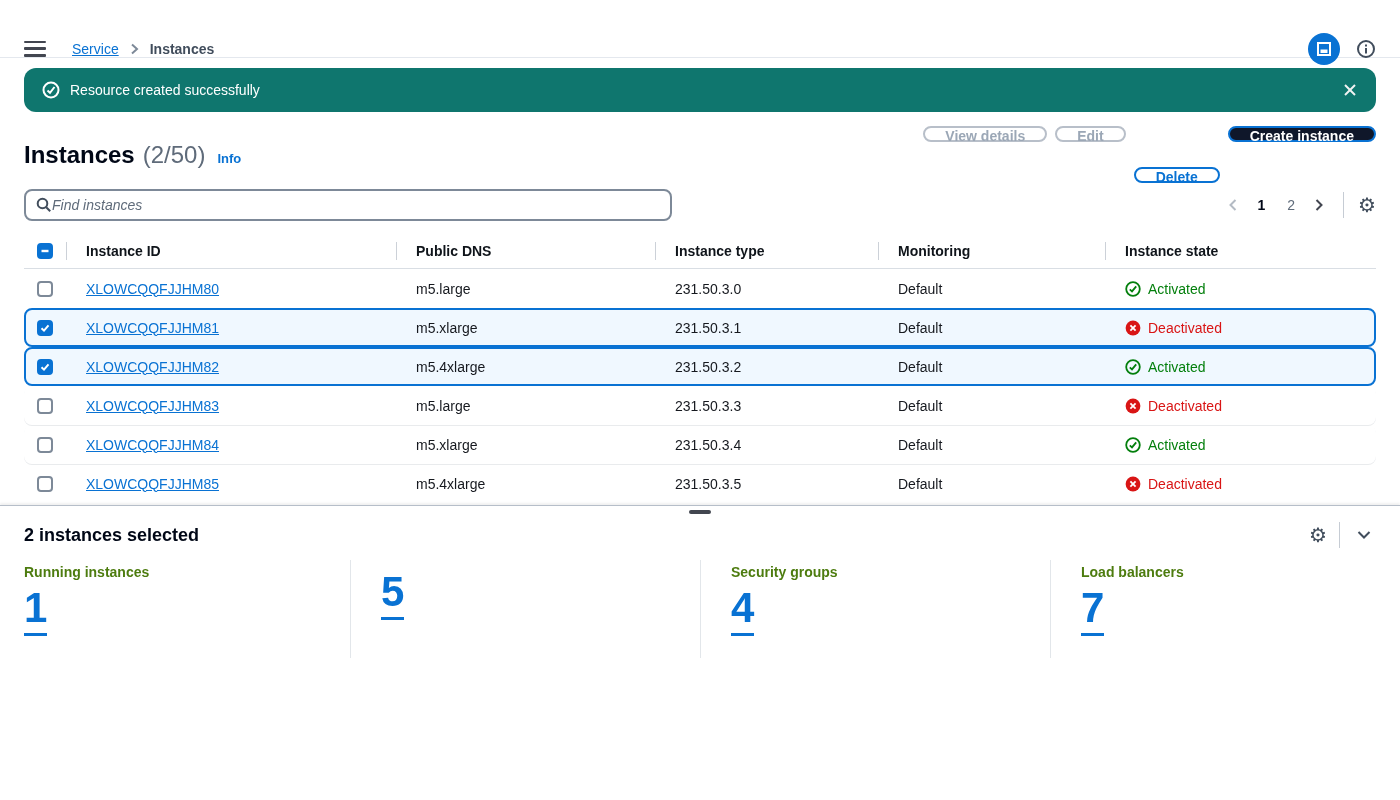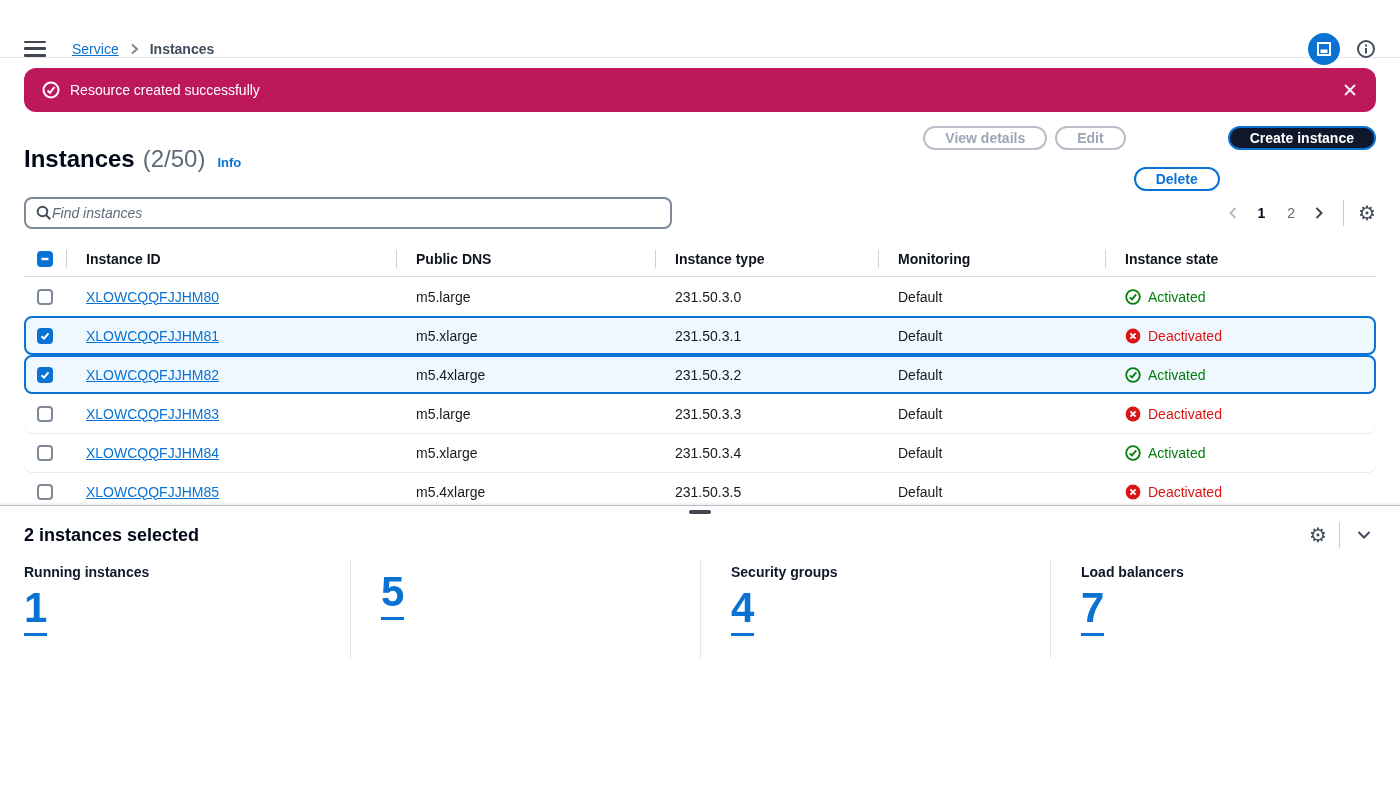--- a/index.html
+++ b/index.html
@@ -15,33 +15,33 @@
   .hamburger span { display:block; height:2.5px; background:#424650; border-radius:1px; }
   .breadcrumb { display:flex; align-items:center; gap:10px; margin-left:26px; font-size:14px; }
   .breadcrumb a { color:#0972d3; text-decoration:underline; }
   .crumb-current { color:#414d5c; font-weight:700; }
   .topnav-right { margin-left:auto; display:flex; align-items:center; gap:16px; }
   .splitpanel-toggle { width:32px; height:32px; border-radius:50%; background:#0972d3;
                        border:none; display:flex; align-items:center; justify-content:center; cursor:pointer; }
   .info-btn { background:none; border:none; cursor:pointer; display:flex; }
 
   
-  .flash { margin:10px 24px 0 24px; height:44px; background:#be185d; border-radius:12px;
+  .flash { margin:10px 24px 0 24px; height:44px; background:#0f766e; border-radius:12px;
            display:flex; align-items:center; padding:0 18px; color:#fff; }
   .flash-text { font-size:14px; margin-left:10px; }
   .flash-close { margin-left:auto; background:none; border:none; cursor:pointer; display:flex; }
 
   
   .page-header { margin:14px 24px 0 24px; display:flex; align-items:center; }
   .title-wrap { display:flex; align-items:baseline; gap:8px; }
   h1 { font-size:24px; font-weight:700; color:#000716; }
   .counter { font-size:24px; font-weight:400; color:#5f6b7a; }
   .info-link { font-size:13px; font-weight:700; color:#0972d3; text-decoration:none; margin-left:4px; }
   .actions { margin-left:auto; display:flex; gap:8px; }
-  .btn { height:24px; padding:0 20px; border-radius:20px; font-size:14px; font-weight:700;
+  .btn { height:16px; padding:0 20px; border-radius:20px; font-size:14px; font-weight:700;
          font-family:"Liberation Sans", sans-serif; background:#fff; cursor:pointer; }
   .btn-disabled { border:2px solid #b8bfc9; color:#9ba7b6; cursor:default; }
   .btn-normal   { border:2px solid #0972d3; color:#0972d3;margin-top:41px; }
   .btn-primary  { border:2px solid #0972d3; background:#0f172a; color:#fff; }
 
   
   .toolbar { margin:6px 24px 0 24px; display:flex; align-items:center; }
   .search-box { width:648px; height:32px; border:2px solid #7d8998; border-radius:8px;
                 display:flex; align-items:center; padding:0 10px; background:#fff; }
   .search-box input { border:none; outline:none; flex:1; font-size:14px; margin-left:0;
@@ -91,21 +91,21 @@
                width:22px; height:4px; background:#424650; border-radius:2px; cursor:row-resize; }
   .sp-header { display:flex; align-items:center; padding:16px 24px 8px 24px;gap:30px; }
   .sp-title { font-size:18px; font-weight:700; color:#000716; }
   .sp-actions { margin-left:auto; display:flex; align-items:center; }
   .sp-actions .v-divider { margin:0 12px; }
   .collapse-btn { background:none; border:none; cursor:pointer; display:flex; padding:4px; }
 
   .sp-stats { display:grid; grid-template-columns:repeat(4,1fr); margin-top:4px; }
   .stat { padding:4px 0 22px 30px; border-left:1px solid #e2e6ea; }
   .stat:first-child { border-left:none; padding-left:24px; }
-  .stat-label { font-size:14px; font-weight:700; color:#0f172a; }
+  .stat-label { font-size:14px; font-weight:700; color:#4d7c0f; }
   .stat-value { display:inline-block; margin-top:6px; font-size:42px; font-weight:700;
                 color:#0972d3; line-height:1.05; text-decoration:none;
                 border-bottom:3px solid #0972d3; padding-bottom:3px; }
 </style>
 </head>
 <body>
 
 <div class="app">
 
   <header class="topnav">

